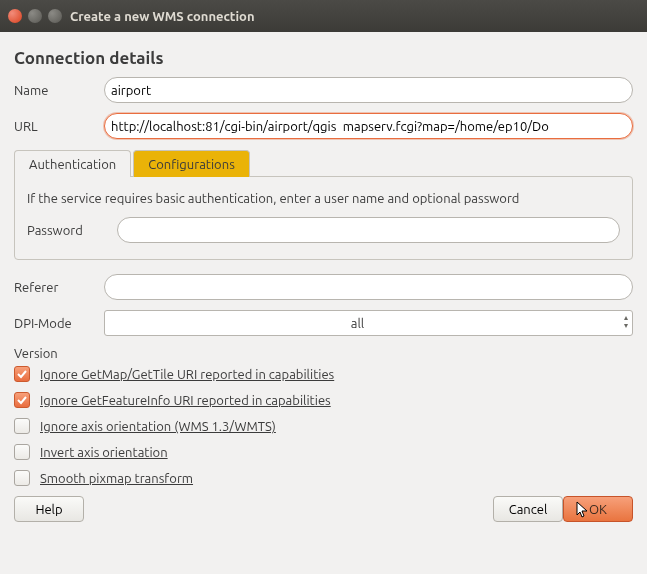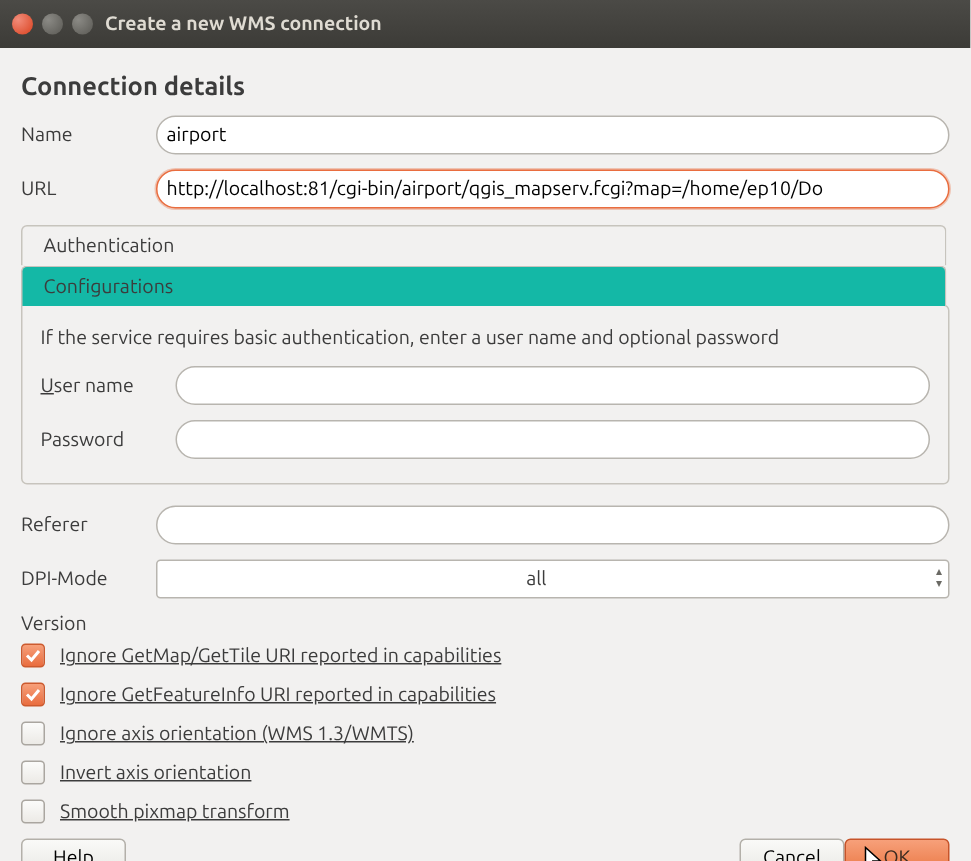--- a/index.html
+++ b/index.html
@@ -35,26 +35,26 @@
   flex: 1; height: 26px;
   border: 1px solid #b8b5af;
   border-radius: 13px;
   background: #fff;
   padding: 0 6px;
   font-size: 13px;
   font-family: inherit;
 }
 .text-input.url { border-color: #e96d3f; box-shadow: 0 0 0 1px rgba(233,109,63,.35); }
 .tabs-wrap { margin-top: 4px; }
-.tab-strip { display: flex; position: relative; z-index: 2; flex-direction: column; }
+.tab-strip { display: flex; position: relative; z-index: 2; }
 .tab {
   padding: 6px 14px;
   border: 1px solid #c7c4bd;
   border-bottom: none;
-  background: #14b8a6;
+  background: #eab308;
   border-top-left-radius: 4px;
   border-top-right-radius: 4px;
   margin-right: 2px;
   cursor: pointer;
   position: relative;
   top: 1px;
 }
 .tab.active { background: #f2f1f0; font-weight: normal; }
 .tab-panel {
   border: 1px solid #c7c4bd;
@@ -152,24 +152,20 @@
     <input class="text-input url" value="http://localhost:81/cgi-bin/airport/qgis_mapserv.fcgi?map=/home/ep10/Do" style="">
   </div>
 
   <div class="tabs-wrap">
     <div class="tab-strip">
       <div class="tab active">Authentication</div>
       <div class="tab">Configurations</div>
     </div>
     <div class="tab-panel">
       <div class="hint">If the service requires basic authentication, enter a user name and optional password</div>
-      <div class="form-row">
-        <div class="label"><span class="underline-key">U</span><span>ser name</span></div>
-        <input class="text-input" value="" style="">
-      </div>
       <div class="form-row" style="margin-bottom:2px;">
         <div class="label">Password</div>
         <input class="text-input" type="password" value="" style="">
       </div>
     </div>
   </div>
 
   <div class="form-row" style="margin-top:14px;">
     <div class="label">Referer</div>
     <input class="text-input" value="" style="">

